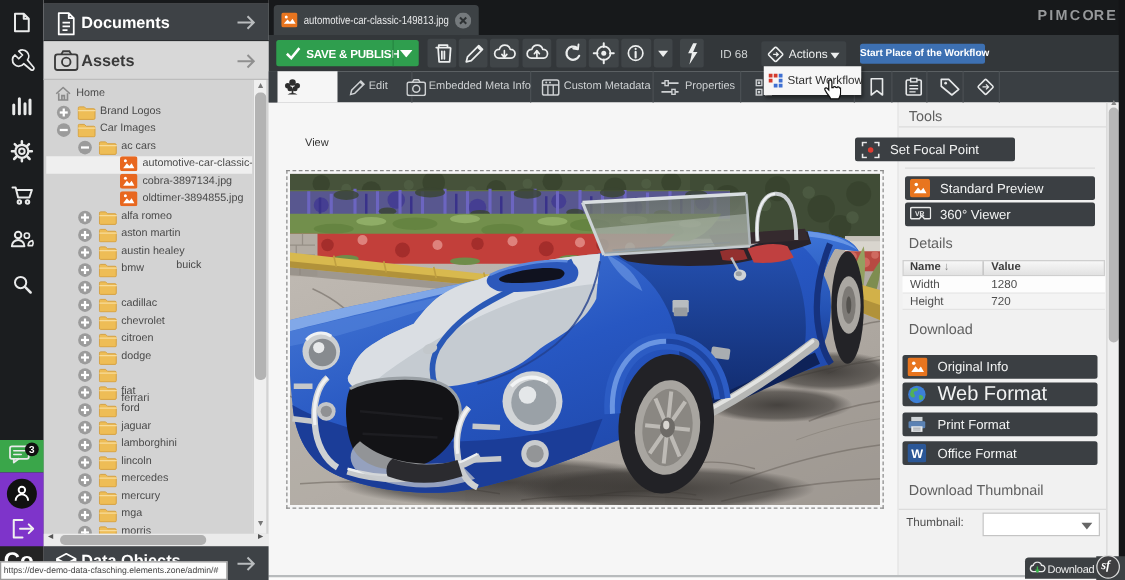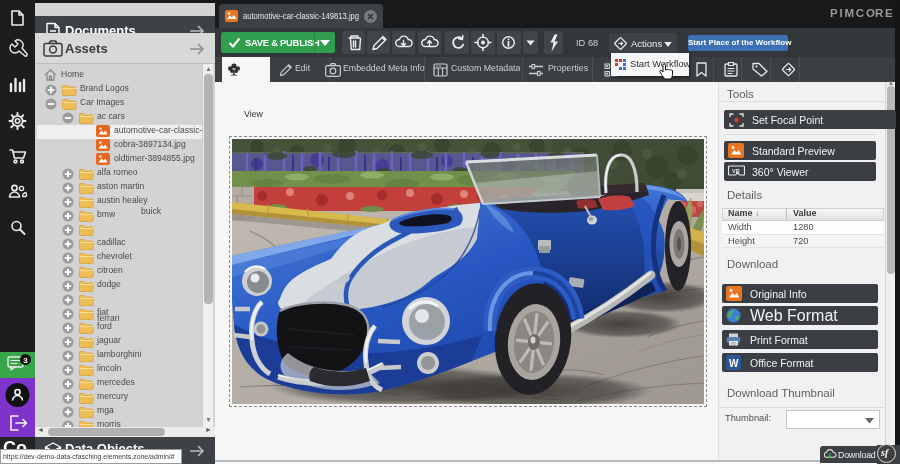--- a/index.html
+++ b/index.html
@@ -56,21 +56,21 @@
 
   <g stroke="#f0f0f0" stroke-width="1.6" fill="none" stroke-linecap="round" stroke-linejoin="round">
     <path d="M18,416 h-7 v14 h7"></path>
     <path d="M16,423 h10 M23,419.5 l3.5,3.5 -3.5,3.5"></path>
   </g>
 </svg>
 
 <div class="abs" style="left:35px;top:0;width:180px;height:464px;background:#d3d3d3;"></div>
 <div class="abs" style="left:35px;top:0;width:180px;height:3px;background:#17191b;"></div>
 
-<div class="abs" style="left:35px;top:3px;width:180px;height:30px;background:#3e4246;border-bottom:1px solid #2a2d30;margin-top:13px;">
+<div class="abs" style="left:35px;top:3px;width:180px;height:30px;background:#3e4246;border-bottom:1px solid #2a2d30;">
   <svg class="abs" style="left:9px;top:6px;" width="18" height="20" viewBox="0 0 18 20">
       <path d="M3,1.5 h8 l4,4 v13 h-12 z M11,1.5 v4 h4 M6,9 h6 M6,12 h6 M6,15 h4" stroke="#fff" stroke-width="1.4" fill="none" stroke-linejoin="round"></path>
     </svg>
   <span class="abs" style="left:30px;top:7px;color:#fff;font-weight:bold;font-size:13px;">Documents</span>
   <svg class="abs" style="right:10px;top:8px;" width="16" height="14" viewBox="0 0 16 14">
       <path d="M1,7 h13 M9,2 l5,5 -5,5" stroke="#b9bcbe" stroke-width="1.6" fill="none"></path>
     </svg>
 </div>
 
 <div class="abs" style="left:35px;top:33px;width:180px;height:31px;background:#d8d8d8;border-bottom:1px solid #bdbdbd;">
@@ -866,21 +866,21 @@
       <svg class="abs" style="left:10px;top:5px;" width="15" height="15" viewBox="0 0 15 15">
         <rect x="3" y="3" width="9" height="9" rx="1" transform="rotate(45 7.5 7.5)" stroke="#e6e8e9" stroke-width="1.3" fill="none"></rect>
         <path d="M5,7.5 h4.5 M7.8,5.5 l2,2 -2,2" stroke="#e6e8e9" stroke-width="1.1" fill="none"></path>
       </svg>
     </div>
     <div class="abs" style="left:215px;top:57px;width:7px;height:25px;background:#3a3f43;"></div>
   </div>
 <div>
     <div class="hdg" style="left:727px;top:88px;">Tools</div>
     <div class="abs" style="left:719px;top:101px;width:166px;height:1px;background:#dcdcdc;"></div>
-    <div class="dkbtn" style="left:724px;top:110px;width:172px;height:19px;">
+    <div class="dkbtn" style="left:684px;top:110px;width:128px;height:19px;">
       <svg class="abs" style="left:5px;top:2.5px;" width="15" height="14" viewBox="0 0 15 14">
         <g stroke="#e8e9e9" stroke-width="1.3" fill="none">
           <path d="M1,4 v-3 h3.5 M10.5,1 h3.5 v3 M14,10 v3 h-3.5 M4.5,13 h-3.5 v-3"></path>
         </g>
         <circle cx="7.5" cy="7" r="2.2" fill="#e03c31"></circle>
       </svg>
       <span style="margin-left:28px;font-size:10.5px;">Set Focal Point</span>
     </div>
     <div class="abs" style="left:724px;top:134px;width:152px;height:1px;background:#dcdcdc;"></div>
     <div class="dkbtn" style="left:724px;top:141px;width:152px;height:19px;">

